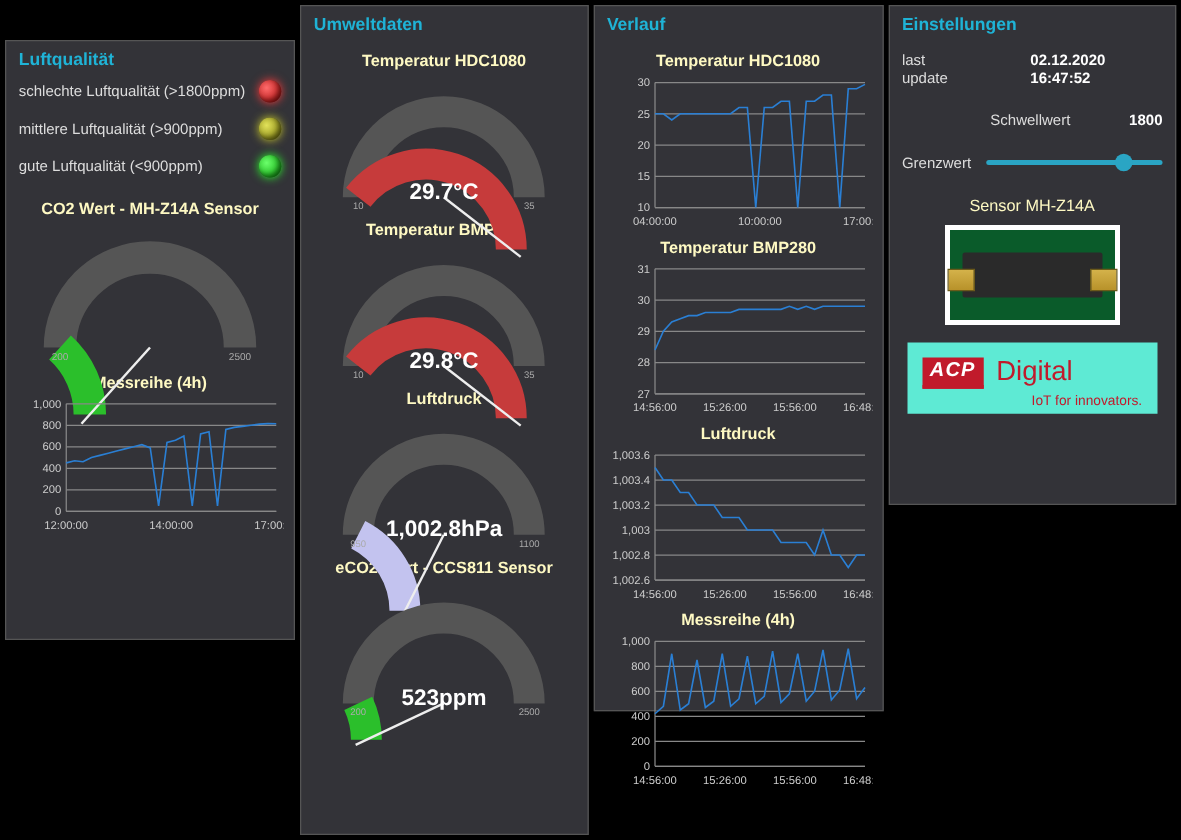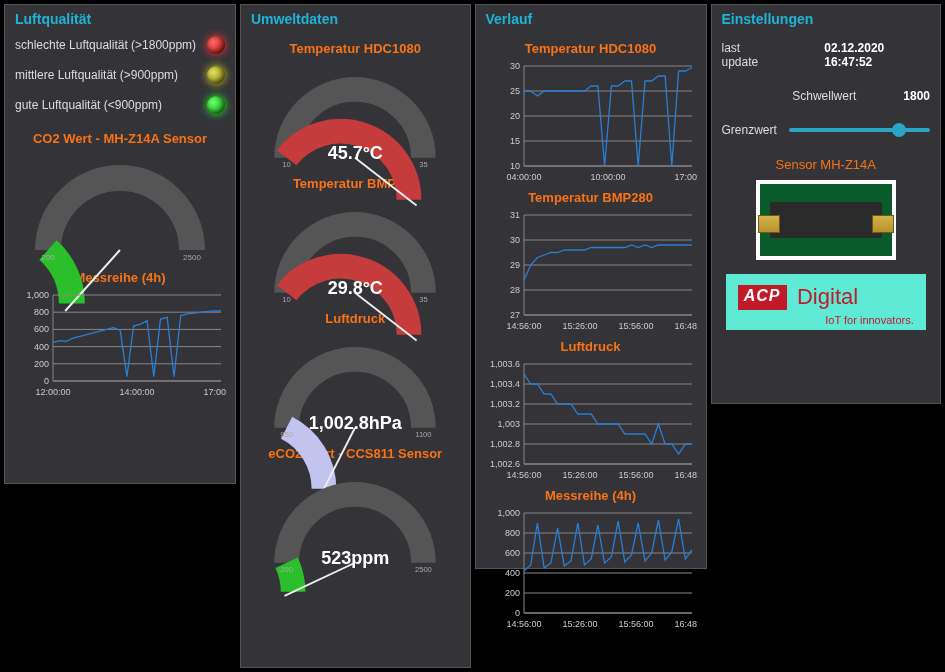--- a/index.html
+++ b/index.html
@@ -21,38 +21,38 @@
     display: flex;
     flex-direction: column;
   }
   .panel-title {
     color: #1fb3d6;
     font-size: 14px;
     font-weight: 600;
     margin-bottom: 8px;
   }
   
-  #col-luft { width: 232px; height: 480px; }
+  #col-luft { width: 232px; height: 480px; margin-top: 28px; }
   .legend-row {
     display: flex;
     align-items: center;
     justify-content: space-between;
     font-size: 12px;
     color: #ddd;
     margin-bottom: 10px;
     height: 20px;
   }
   .led {
     width: 18px; height: 18px; border-radius: 50%;
     box-shadow: 0 0 8px currentColor, inset -2px -2px 4px rgba(0,0,0,.5);
   }
   .led.red    { background: radial-gradient(circle at 35% 35%, #ff6b6b, #a30000); color:#ff3b3b; }
   .led.yellow { background: radial-gradient(circle at 35% 35%, #e2e25a, #6e6e00); color:#cfcf2a; }
   .led.green  { background: radial-gradient(circle at 35% 35%, #6bff6b, #009a00); color:#2bff2b; }
-  .subhead { color: #f97316; font-size: 13px; font-weight: 700; text-align: center; margin: 6px 0 4px; }
+  .subhead { color: #fef9c3; font-size: 13px; font-weight: 700; text-align: center; margin: 6px 0 4px; }
 
   
   .gauge {
     width: 200px;
     height: 110px;
     position: relative;
     margin: 0 auto 4px;
   }
   .gauge svg { width: 100%; height: 100%; overflow: visible; }
   .gauge-value {
@@ -198,21 +198,21 @@
       <div>
         <div class="subhead">Temperatur HDC1080</div>
         <div class="gauge">
     <svg viewBox="0 0 200 110">
       <path d="M 28 100.00000000000001 A 72 72 0 0 1 172 100" stroke="#555" stroke-width="26" fill="none" stroke-linecap="butt"></path>
       <path d="M 28 100.00000000000001 A 72 72 0 0 1 156.8911608910497 144.1293078630143" stroke="#c63b3b" stroke-width="26" fill="none" stroke-linecap="butt"></path>
       <line x1="100" y1="100" x2="164.79271101480663" y2="150.25837839954406" stroke="#eee" stroke-width="2"></line>
       <text class="gauge-tick" x="28" y="110" text-anchor="middle">10</text>
       <text class="gauge-tick" x="172" y="110" text-anchor="middle">35</text>
     </svg>
-    <div class="gauge-value">45.7°C</div></div>
+    <div class="gauge-value">29.7°C</div></div>
       </div>
       <div>
         <div class="subhead">Temperatur BMP280</div>
         <div class="gauge">
     <svg viewBox="0 0 200 110">
       <path d="M 28 100.00000000000001 A 72 72 0 0 1 172 100" stroke="#555" stroke-width="26" fill="none" stroke-linecap="butt"></path>
       <path d="M 28 100.00000000000001 A 72 72 0 0 1 156.8911608910497 144.1293078630143" stroke="#c63b3b" stroke-width="26" fill="none" stroke-linecap="butt"></path>
       <line x1="100" y1="100" x2="164.79271101480663" y2="150.25837839954406" stroke="#eee" stroke-width="2"></line>
       <text class="gauge-tick" x="28" y="110" text-anchor="middle">10</text>
       <text class="gauge-tick" x="172" y="110" text-anchor="middle">35</text>

